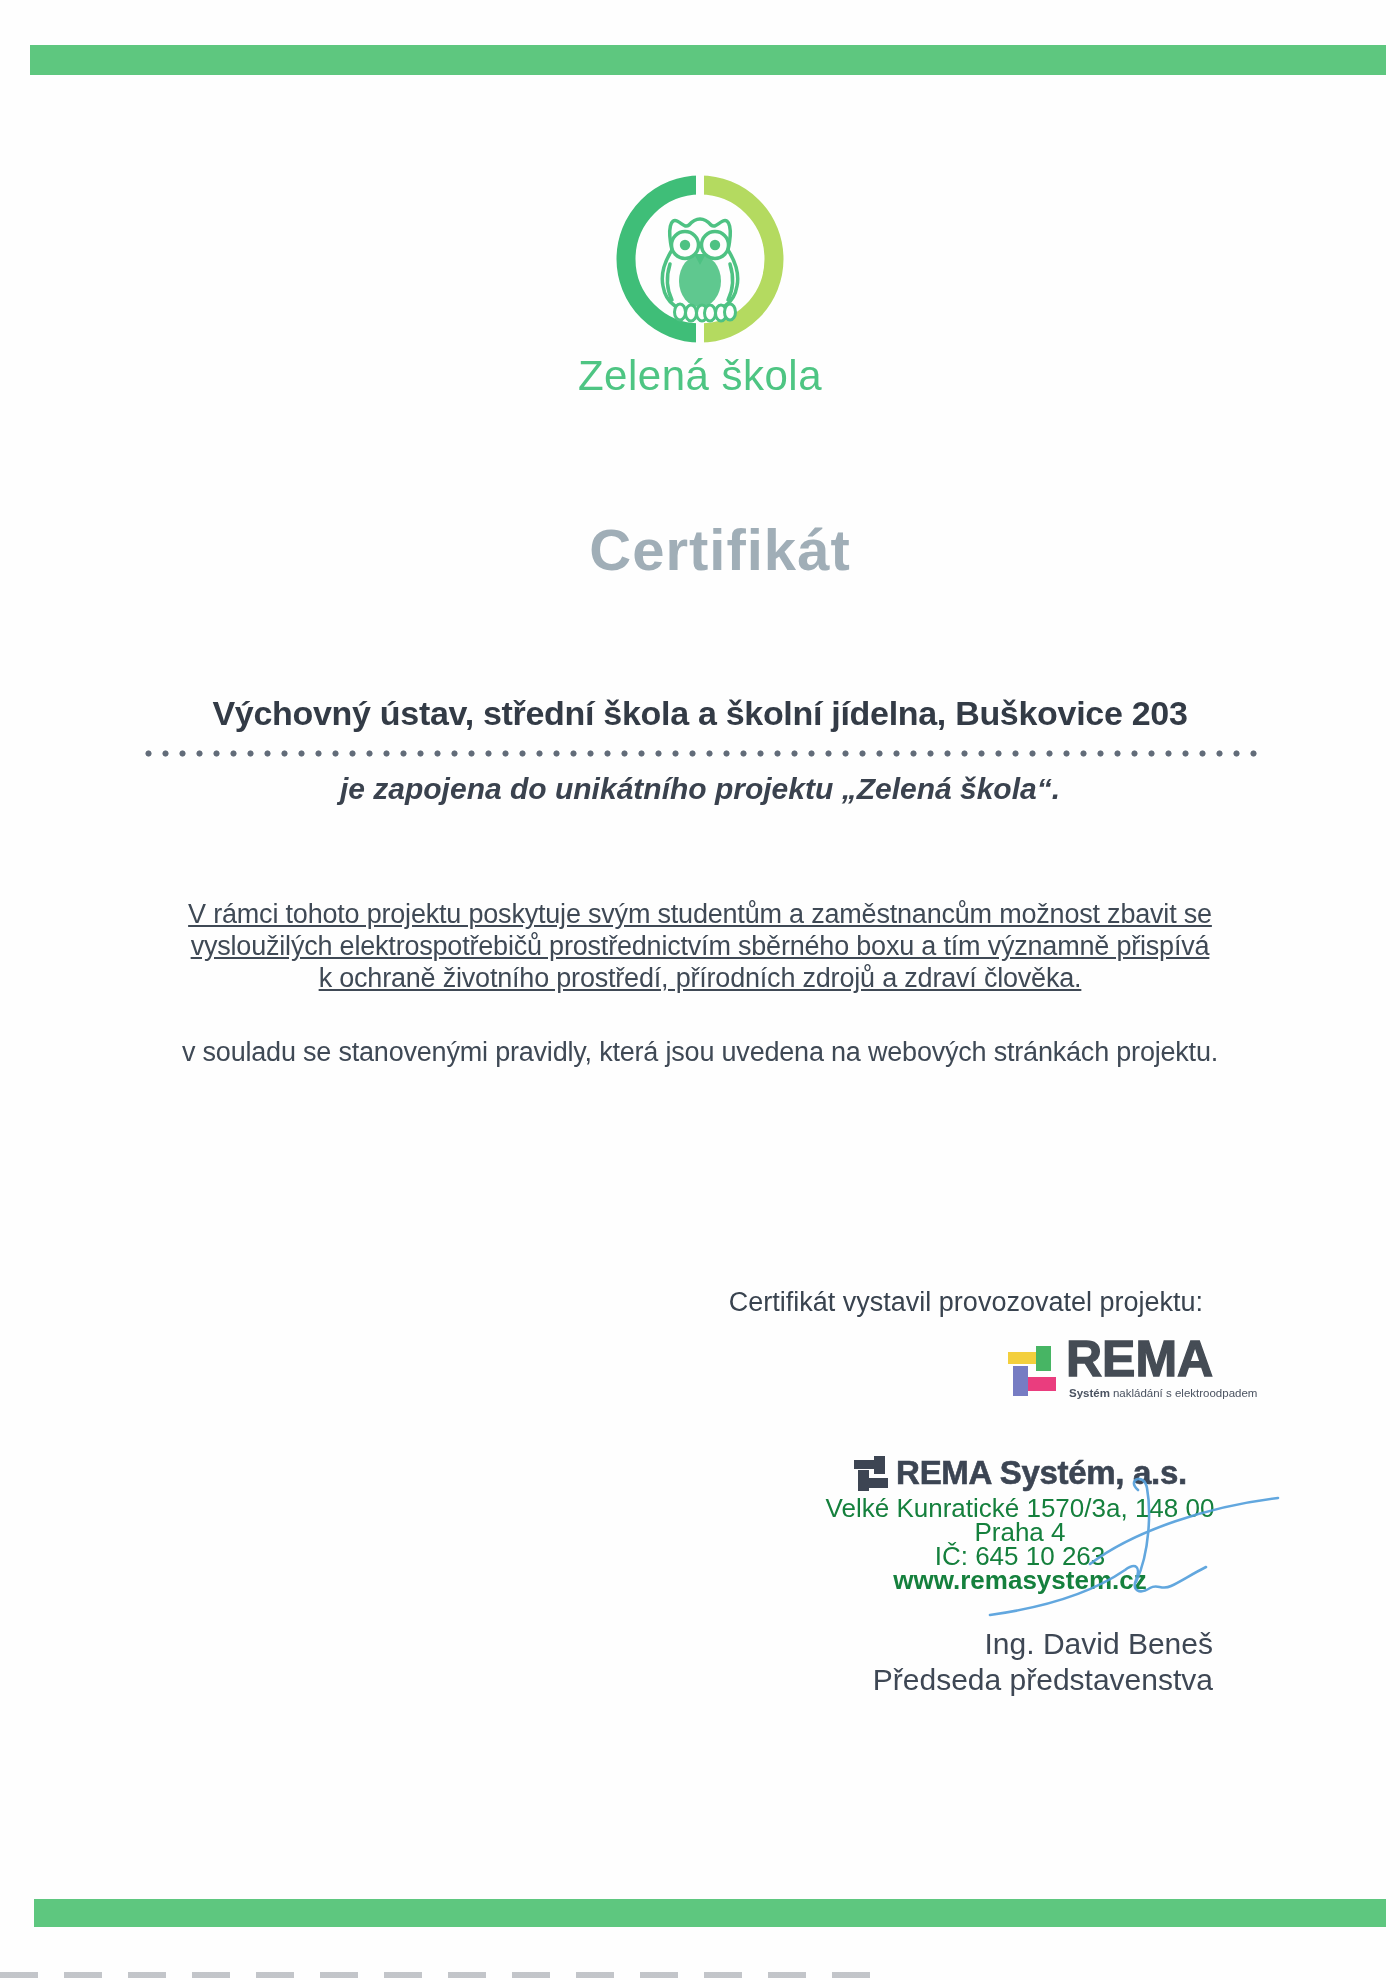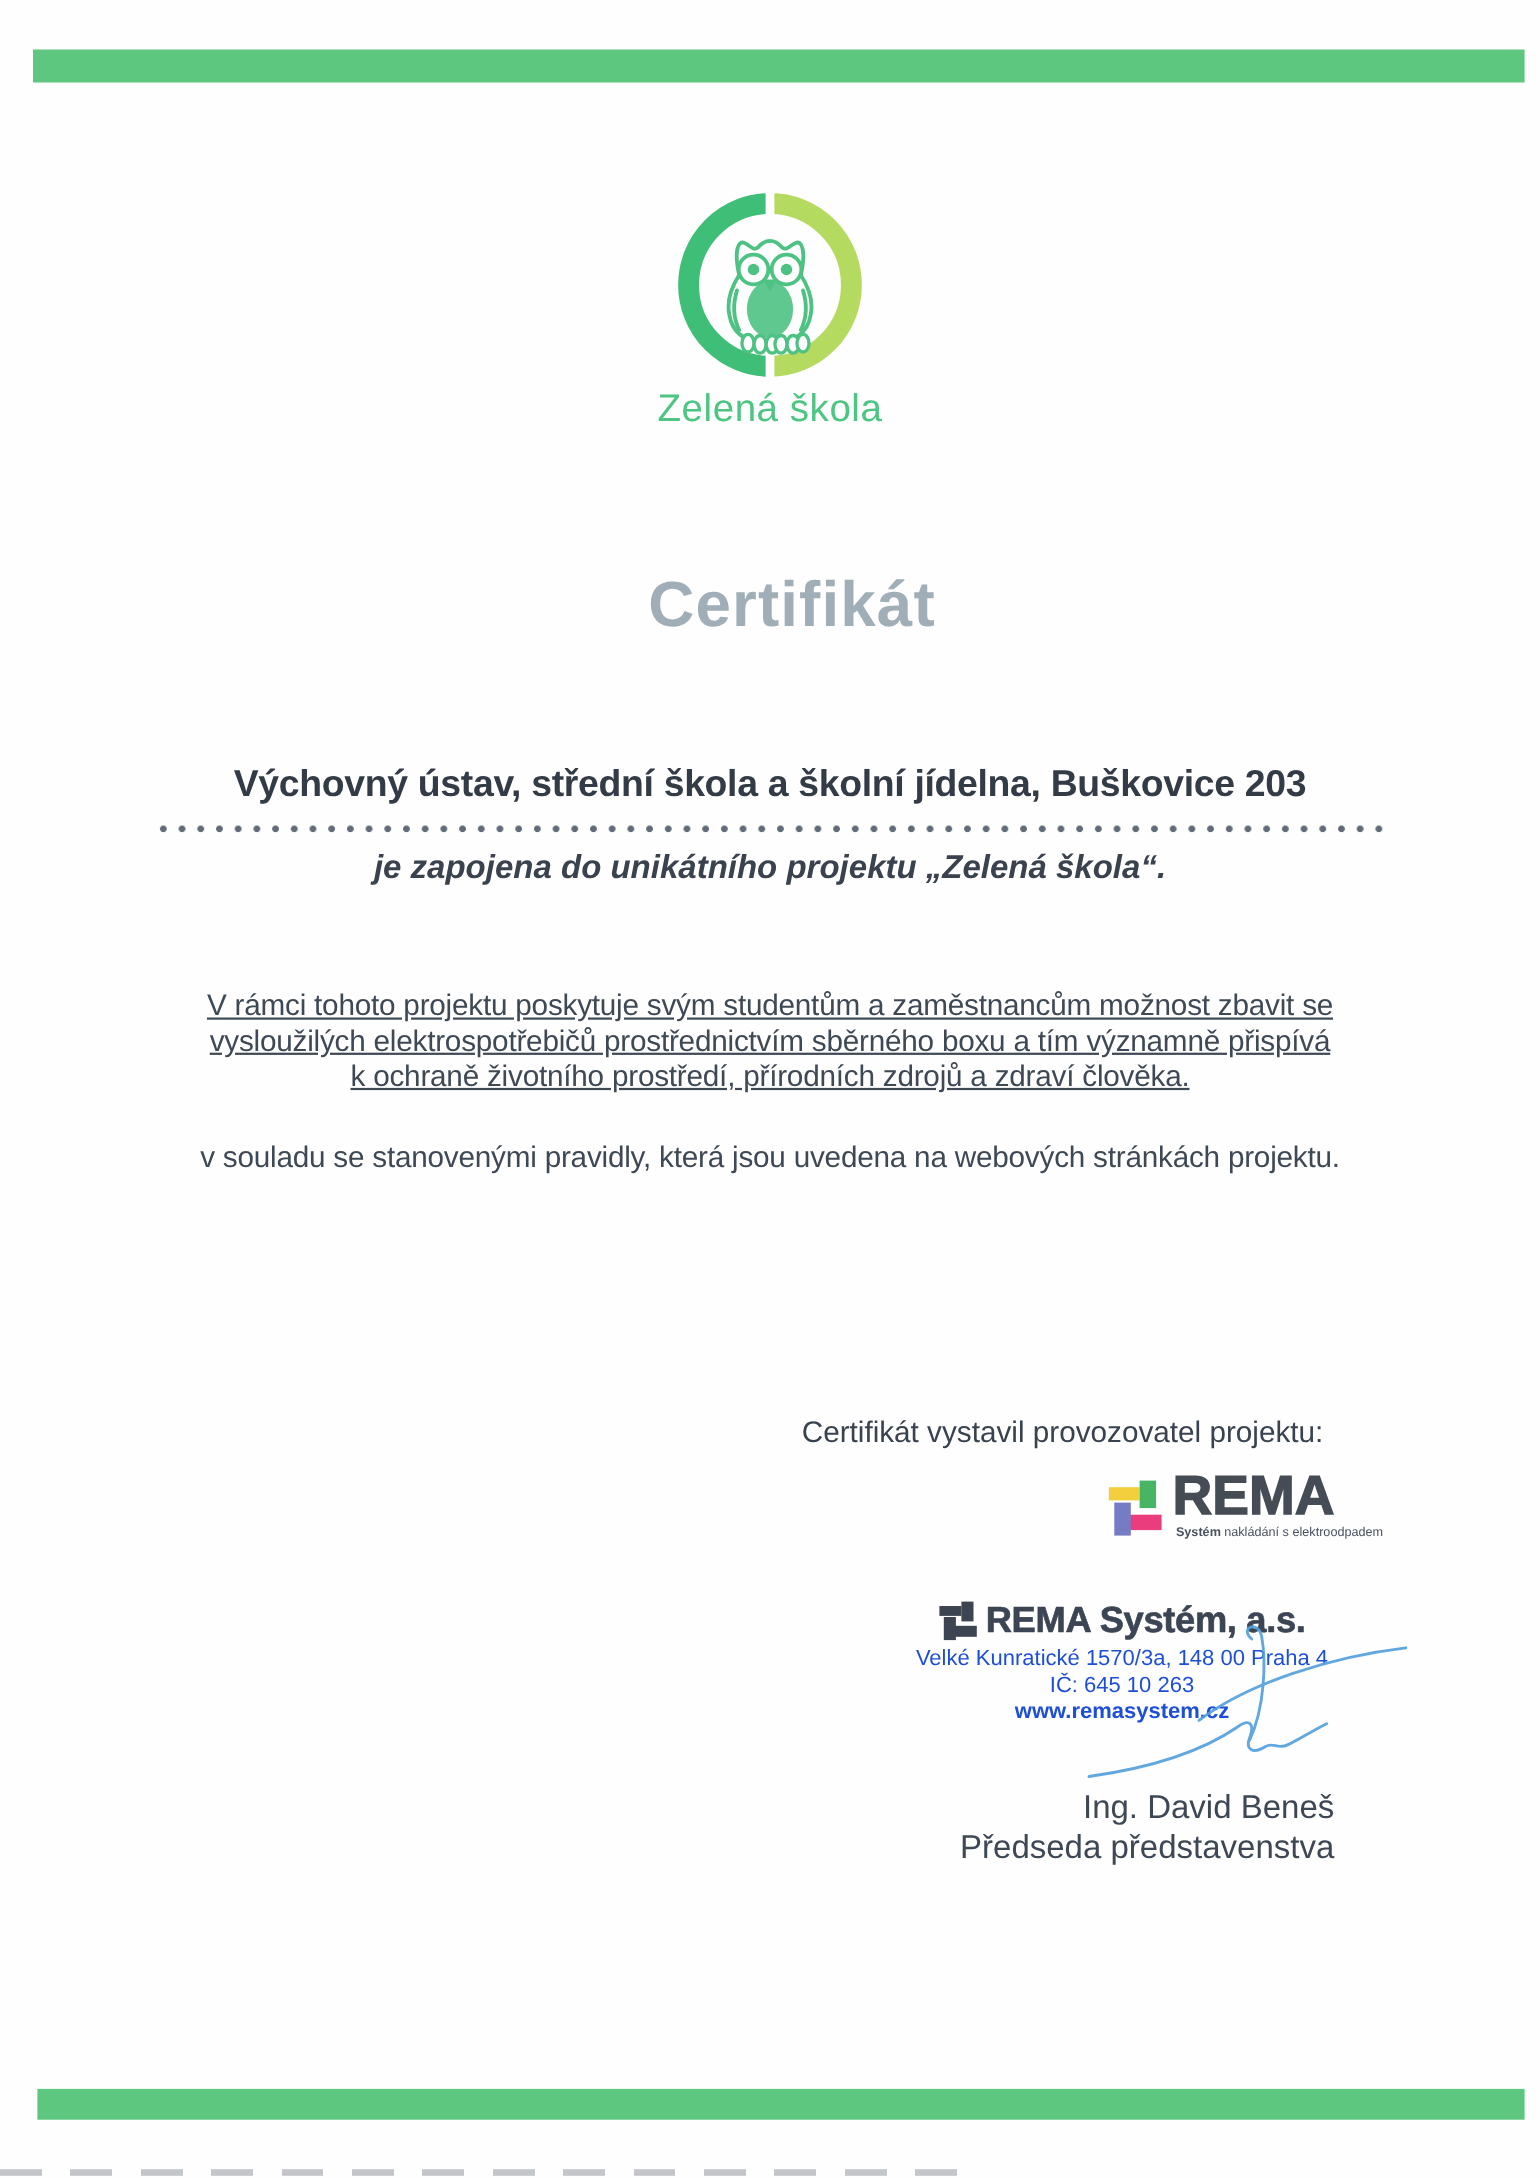--- a/index.html
+++ b/index.html
@@ -14,21 +14,21 @@
   }
 
   
   .accent-bar { position: absolute; left: 30px; width: 1356px; height: 30px; background: #5ec77f; }
   .accent-bar.top { top: 45px; }
   .accent-bar.bottom { top: 1899px; left: 34px; width: 1352px; height: 28px; }
 
   
   .logo-wrap { position: absolute; left: 0; top: 172px; width: 100%; text-align: center; }
   .logo-svg { display:block; margin: 0 auto; }
-  .logo-caption { margin-top: 6px; font-size: 35px; letter-spacing: 0.5px; color: #4ec583; font-weight: 400; }
+  .logo-caption { margin-top: 6px; font-size: 42px; letter-spacing: 0.5px; color: #4ec583; font-weight: 400; }
 
   
   .title { position: absolute; left: 0; top: 516px; width: 100%; text-align: center;
            font-size: 58px; font-weight: bold; letter-spacing: 1px; color: #a0aeb7; padding-left: 20px; }
   .school-name { position: absolute; left: 0; top: 694px; width: 100%; text-align: center;
                  font-size: 34px; font-weight: bold; letter-spacing: -0.3px; color: #333b46; }
   .dotted-line { position: absolute; left: 138px; top: 748px; width: 1126px; height: 11px;
                  background-image: radial-gradient(circle, #626c79 2.7px, rgba(98,108,121,0) 3.4px);
                  background-size: 17px 11px; background-repeat: repeat-x; background-position: 2px center; }
   .subtitle { position: absolute; left: 0; top: 772px; width: 100%; text-align: center;
@@ -51,21 +51,21 @@
                    color: #454c55; letter-spacing: 0px; -webkit-text-stroke: 1.3px #454c55; }
   .rema-tagline { position: absolute; left: 63px; top: 49px; font-size: 11.5px; color: #4a5260; white-space: nowrap; }
   .rema-tagline b { margin-right: 3px; }
 
   
   .stamp { position: absolute; left: 820px; top: 1454px; width: 400px; text-align: center;
            color: #3c4553; }
   .stamp-row { display: flex; align-items: center; justify-content: center; gap: 6px; }
   .stamp-company { font-size: 33px; font-weight: bold; letter-spacing: -0.3px;
                    -webkit-text-stroke: 0.6px #3c4553; }
-  .stamp-line { font-size: 20px; line-height: 24px; color: #1d4ed8; }
+  .stamp-line { font-size: 26px; line-height: 24px; color: #15803d; }
   .stamp-line.web { font-weight: bold; }
 
   .sig-svg { position: absolute; left: 940px; top: 1468px; }
 
   .signatory { position: absolute; right: 187px; top: 1626px; text-align: right;
                font-size: 30px; line-height: 36px; color: #3e4754; }
 
   .scan-artifact { position: absolute; left: 0; top: 1972px; width: 880px; height: 6px; opacity: 0.55;
                    background: repeating-linear-gradient(90deg,
                       rgba(110,116,126,0.75) 0 38px, rgba(110,116,126,0) 38px 64px); }

